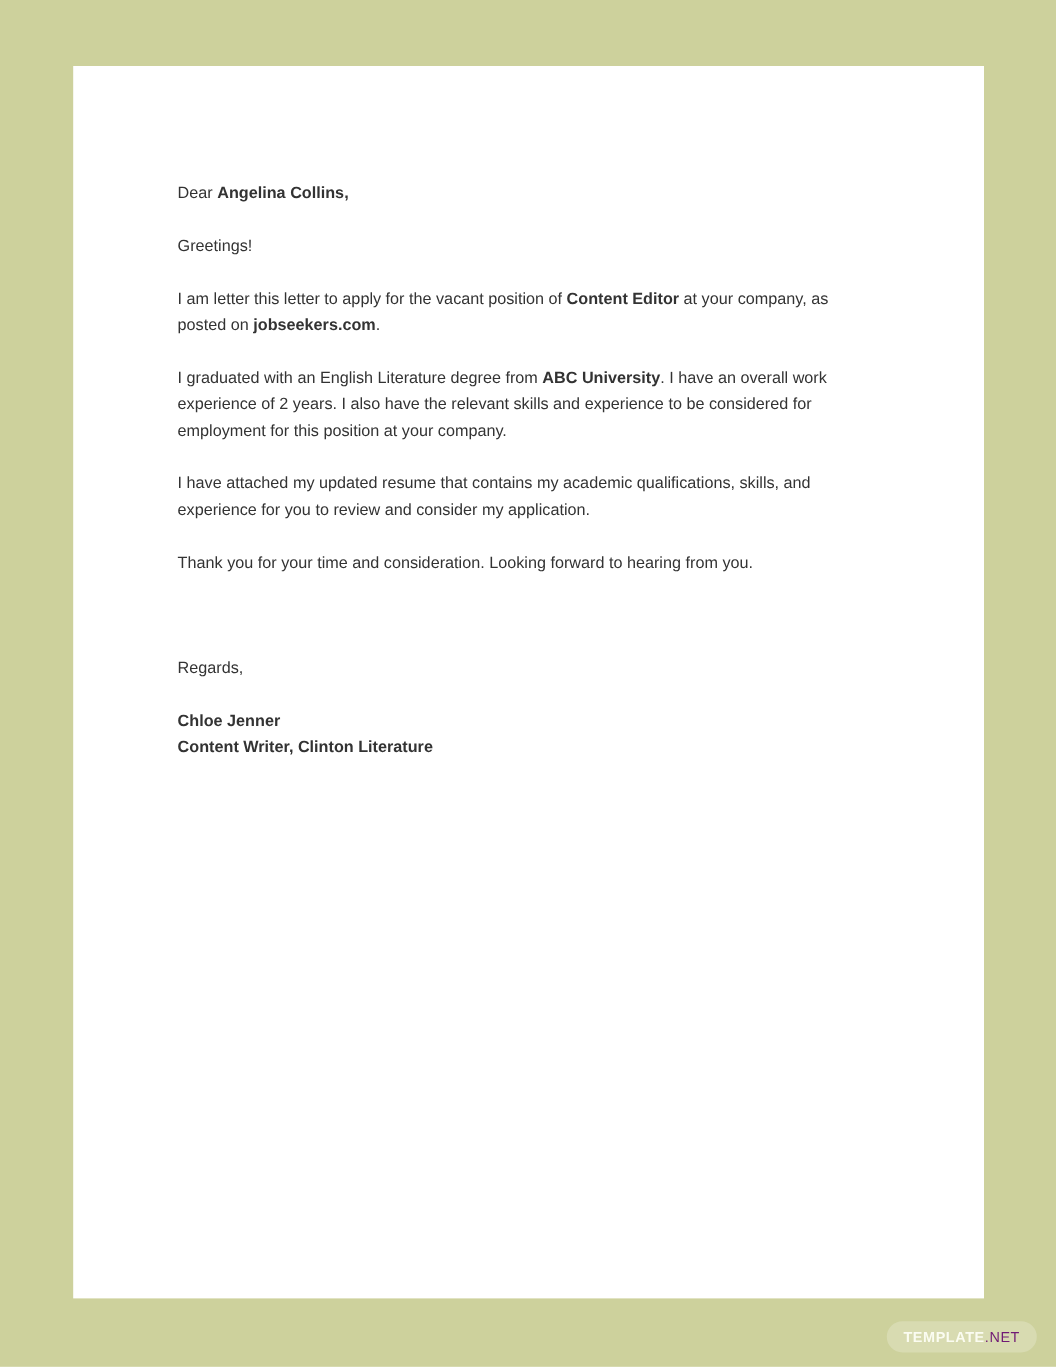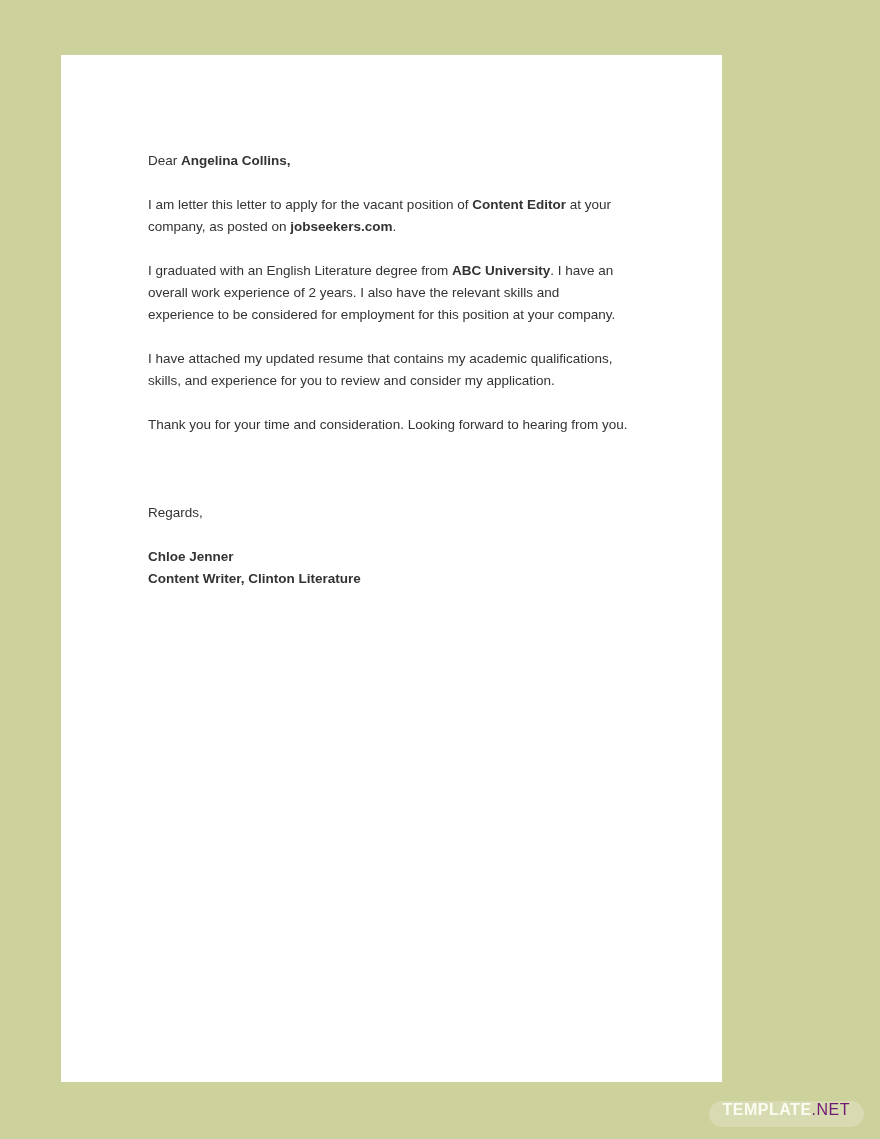--- a/index.html
+++ b/index.html
@@ -9,21 +9,21 @@
     overflow: hidden;
   }
   .canvas {
     position: relative;
     width: 880px; height: 1139px;
     background: #cdd19c;
   }
   .paper {
     position: absolute;
     left: 61px; top: 55px;
-    width: 661px; height: 1027px;
+    width: 759px; height: 1027px;
     background: #ffffff;
   }
   .letter-body {
     box-sizing: border-box;
     padding: 95px 94px 0 87px;
     color: #333333;
     font-size: 13.5px;
     line-height: 22px;
   }
   .letter-body p { margin: 0 0 22px 0; }
@@ -31,35 +31,37 @@
   .letter-body p.tight { margin-bottom: 0; }
   .bold { font-weight: 700; }
   .badge {
     position: absolute;
     right: 16px; bottom: 12px;
     height: 26px;
     padding: 0 14px;
     border-radius: 13px;
     background: rgba(255,255,255,0.22);
     display: flex;
-    font-size: 16px;
+    align-items: center;
+    font-size: 12px;
     letter-spacing: 0.5px;
     cursor: pointer;
   }
   .badge-brand { font-weight: 700; color: #fbfcf1; }
   .badge-suffix { font-weight: 400; color: #701a75; }
 </style>
 </head>
 <body>
 
 <div class="canvas">
 
   <div class="paper">
     <div class="letter-body">
       <p><span>Dear </span><span class="bold">Angelina Collins,</span></p>
+      <p><span>Greetings!</span></p>
       <p><span>I am letter this letter to apply for the vacant position of </span><span class="bold">Content Editor</span><span> at your company, as posted on </span><span class="bold">jobseekers.com</span><span>.</span></p>
       <p><span>I graduated with an English Literature degree from </span><span class="bold">ABC University</span><span>. I have an overall work experience of 2 years. I also have the relevant skills and experience to be considered for employment for this position at your company.</span></p>
       <p><span>I have attached my updated resume that contains my academic qualifications, skills, and experience for you to review and consider my application.</span></p>
       <p class="extra-gap"><span>Thank you for your time and consideration. Looking forward to hearing from you.</span></p>
       <p>Regards,</p>
       <p class="bold tight">Chloe Jenner</p>
       <p class="bold tight">Content Writer, Clinton Literature</p>
     </div>
   </div>
 

